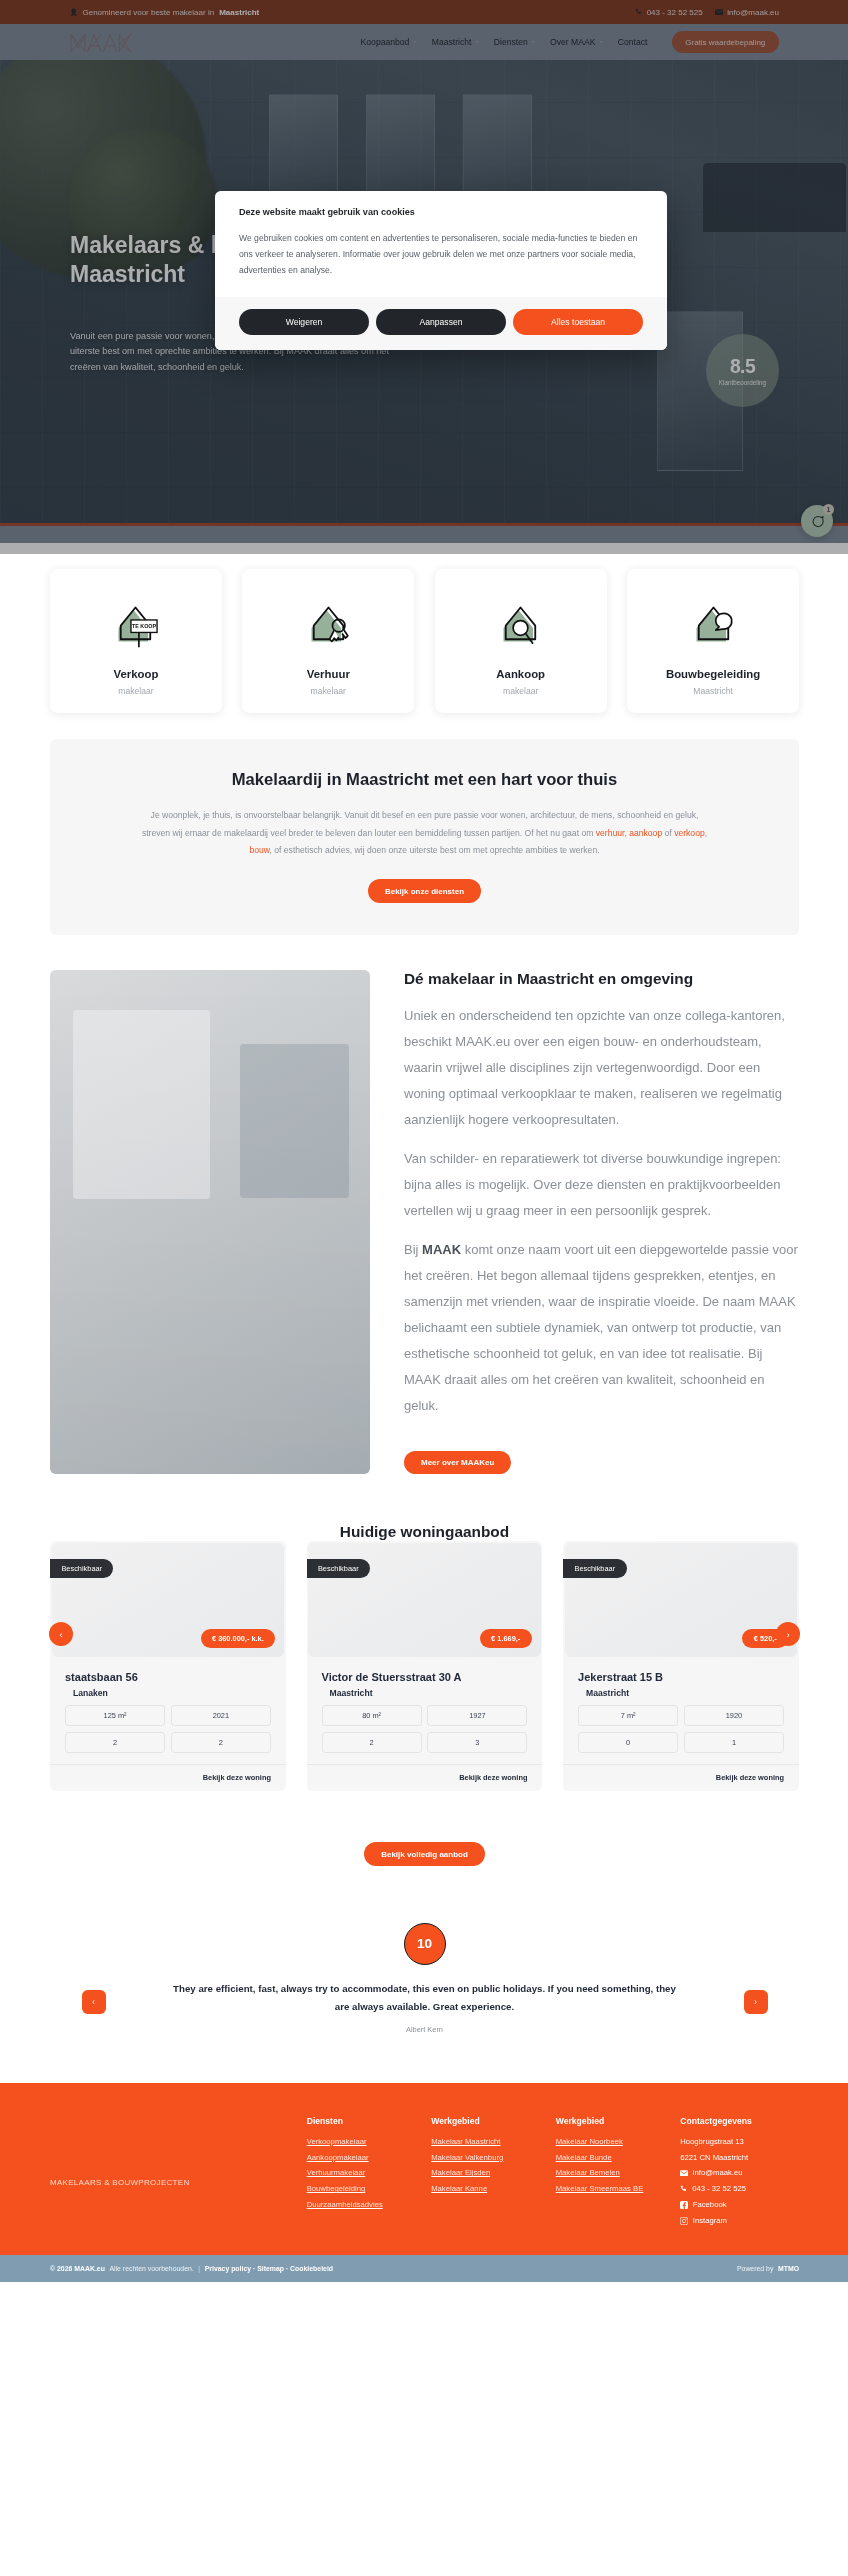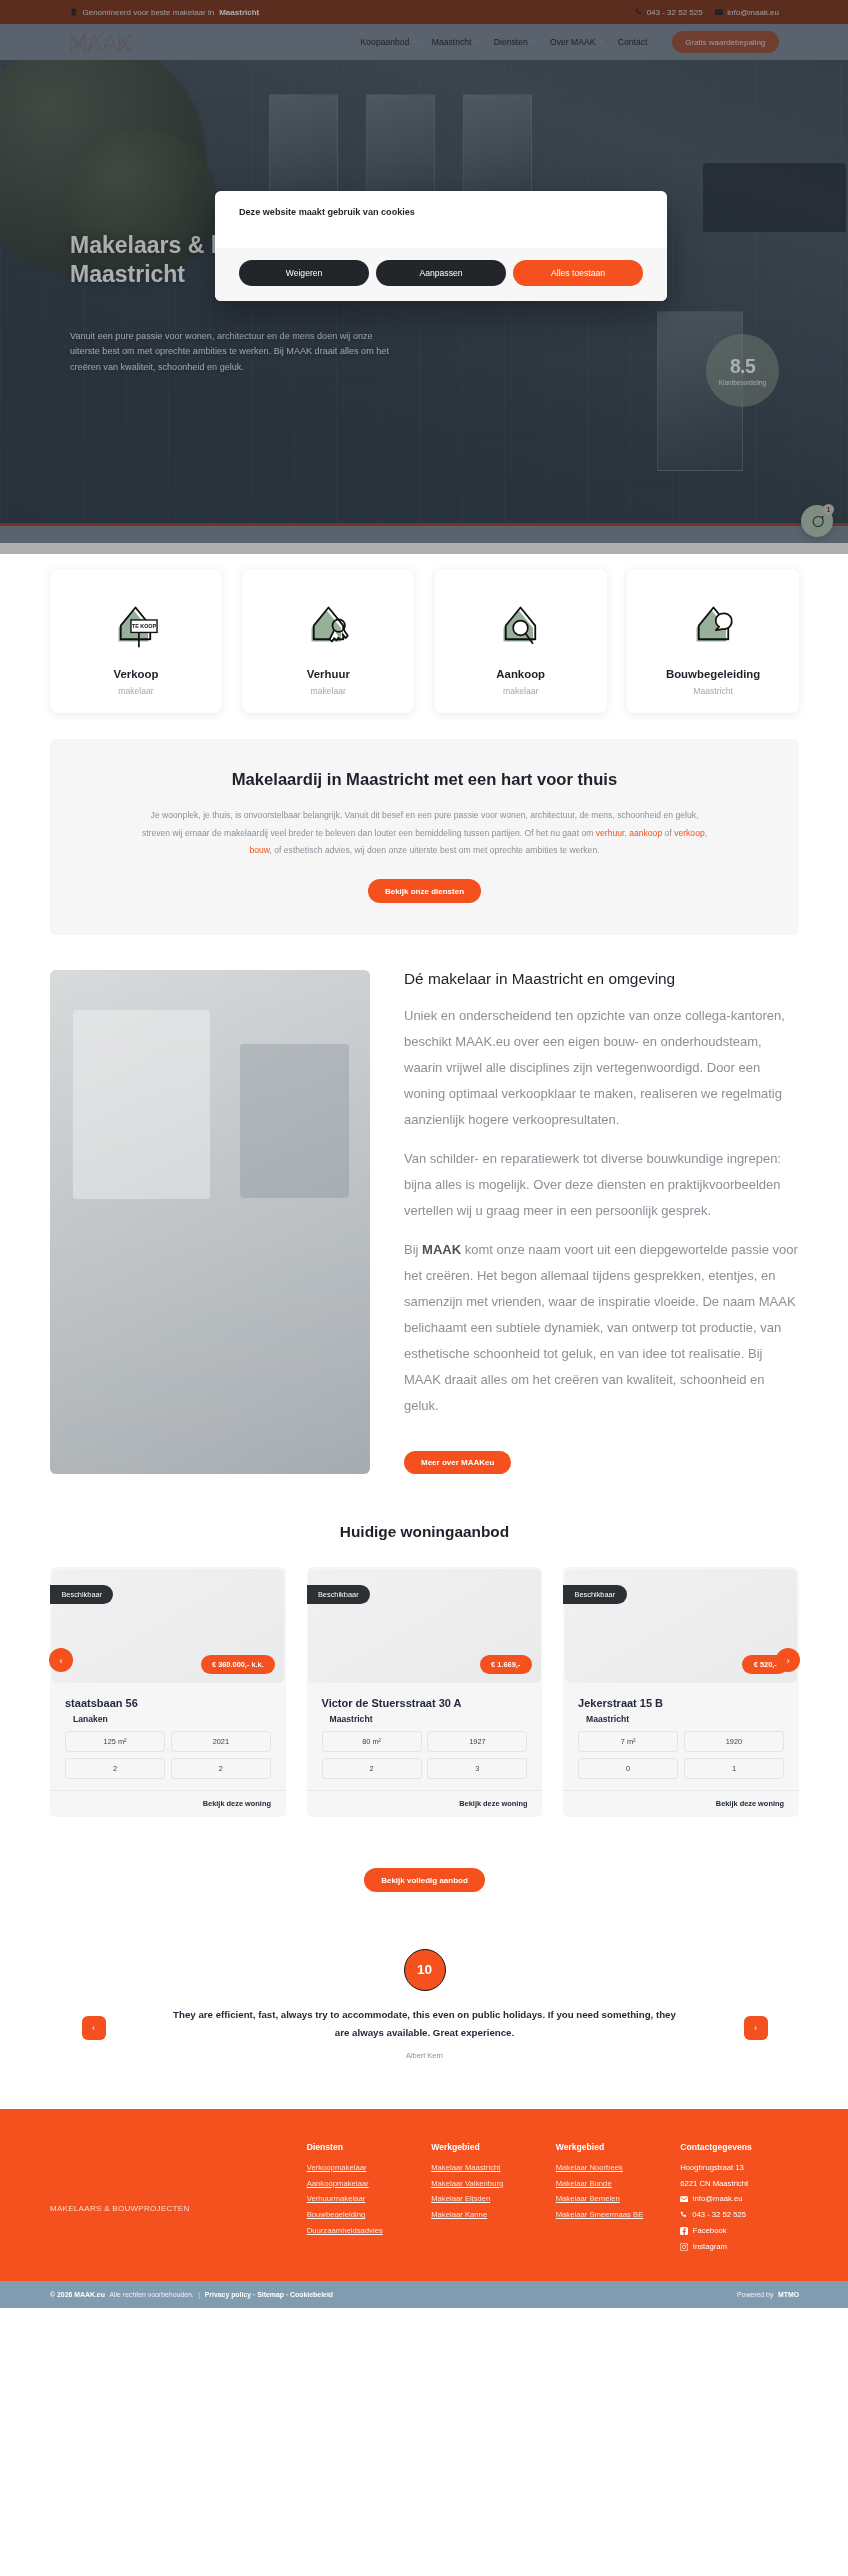--- a/index.html
+++ b/index.html
@@ -268,27 +268,27 @@
     border-radius: 5.7px;
     background:
       linear-gradient(180deg, rgba(255,255,255,0), rgba(0,0,0,.05)),
       linear-gradient(150deg,#d8dadb 0%, #c6cacd 45%, #aeb5ba 100%);
     min-height: 269px;
     position: relative;
     overflow: hidden;
   }
   .about-media .shape-a { position:absolute; left:23px; top:40px; width:137px; height:189px; background:rgba(255,255,255,.35); border-radius:3.4px; }
   .about-media .shape-b { position:absolute; right:20.6px; top:74px; width:109px; height:154px; background:rgba(120,132,142,.30); border-radius:3.4px; }
-  .about-body h2 { font-size: 15.4px; font-weight: 400; color: #1d222a; margin-bottom: 15px; }
+  .about-body h2 { font-size: 15.4px; font-weight: 700; color: #1d222a; margin-bottom: 15px; }
   .about-body p { font-size: 13px; line-height: 2.0; color: #8b9097; margin-bottom: 12.6px; }
   .about-body p strong { color: #4b5059; font-weight: 700; }
 
   
   .listings { background: #fff; padding: 23px 0 17px; }
-  .listings h2 { text-align: center; font-size: 15.4px; font-weight: 700; color: #1d222a; margin-bottom: 26px; }
+  .listings h2 { text-align: center; font-size: 15.4px; font-weight: 700; color: #1d222a; }
   .list-rail { position: relative; display: flex; justify-content: center; }
   .list-grid {
     width: 749px;
     display: grid; grid-template-columns: repeat(3, 1fr); gap: 20.6px;
   }
   .prop-card { background: #f6f6f7; border-radius: 5.7px; overflow: hidden; cursor: pointer; }
   .prop-photo {
     position: relative; height: 114px;
     border-radius: 5.7px;
     margin: 1.7px;
@@ -493,20 +493,21 @@
         </svg>
       </span>
       <span class="badge">1</span>
     </div>
   </div>
 
   <div class="cookie-overlay"></div>
   <div class="cookie-modal">
     <div class="cookie-body">
       <div class="cookie-title">Deze website maakt gebruik van cookies</div>
+      <div class="cookie-text">We gebruiken cookies om content en advertenties te personaliseren, sociale media-functies te bieden en ons verkeer te analyseren. Informatie over jouw gebruik delen we met onze partners voor sociale media, advertenties en analyse.</div>
     </div>
     <div class="cookie-actions">
       <button class="ck-btn dark">Weigeren</button>
       <button class="ck-btn dark">Aanpassen</button>
       <button class="ck-btn accent">Alles toestaan</button>
     </div>
   </div>
 
   <div class="services">
     <div class="svc-grid">

